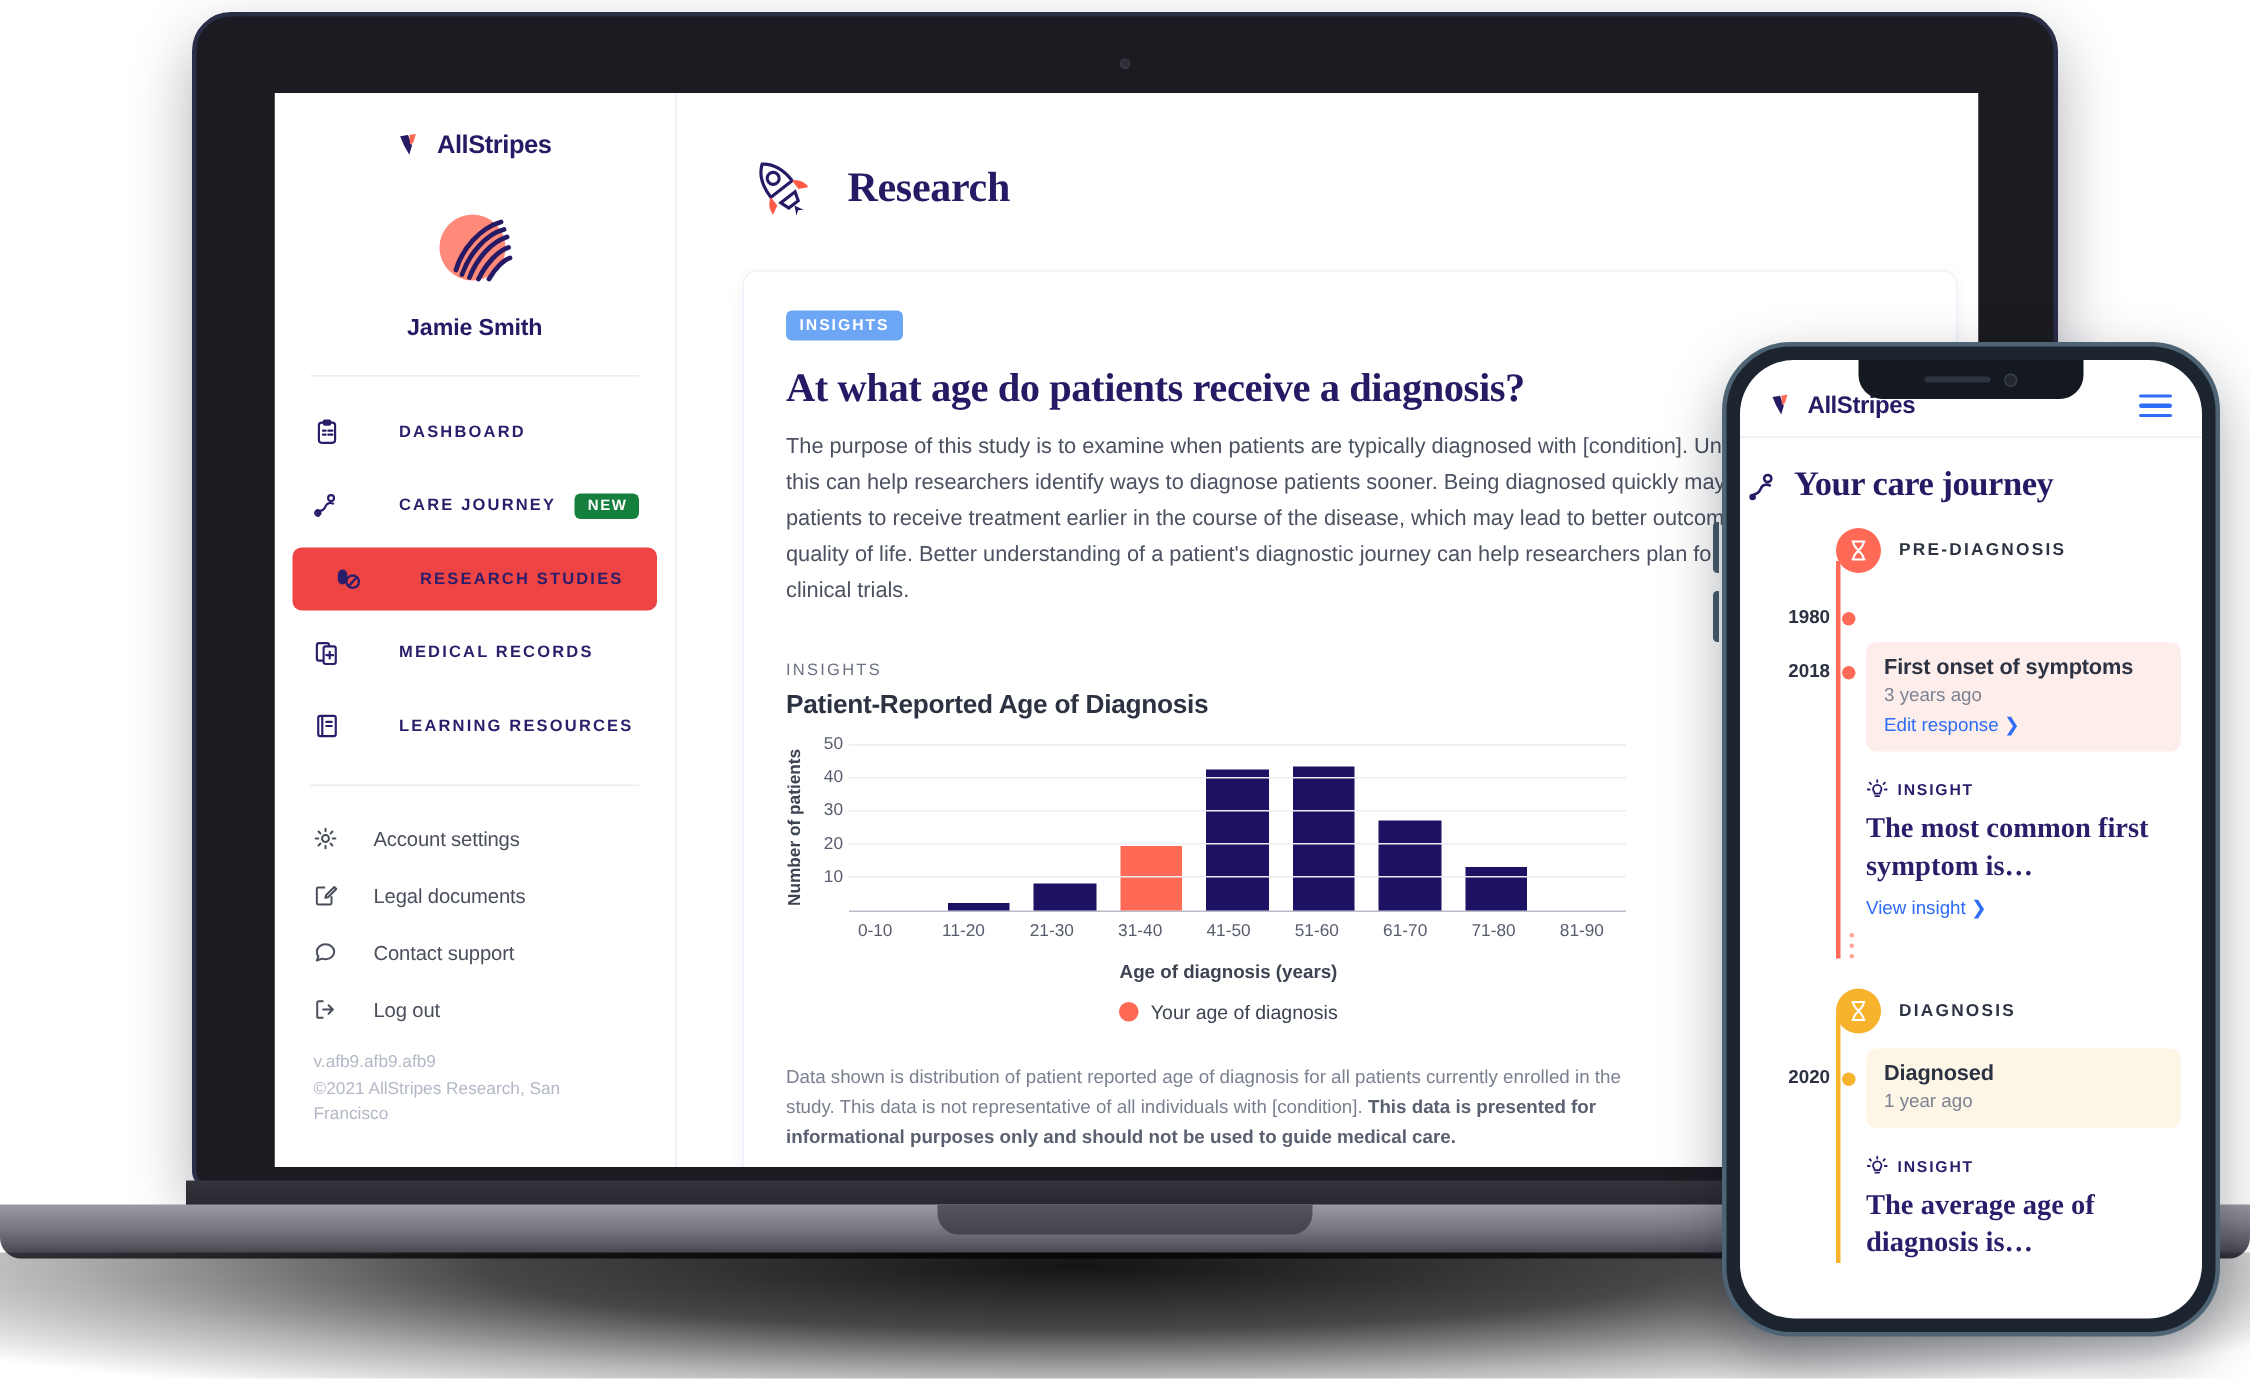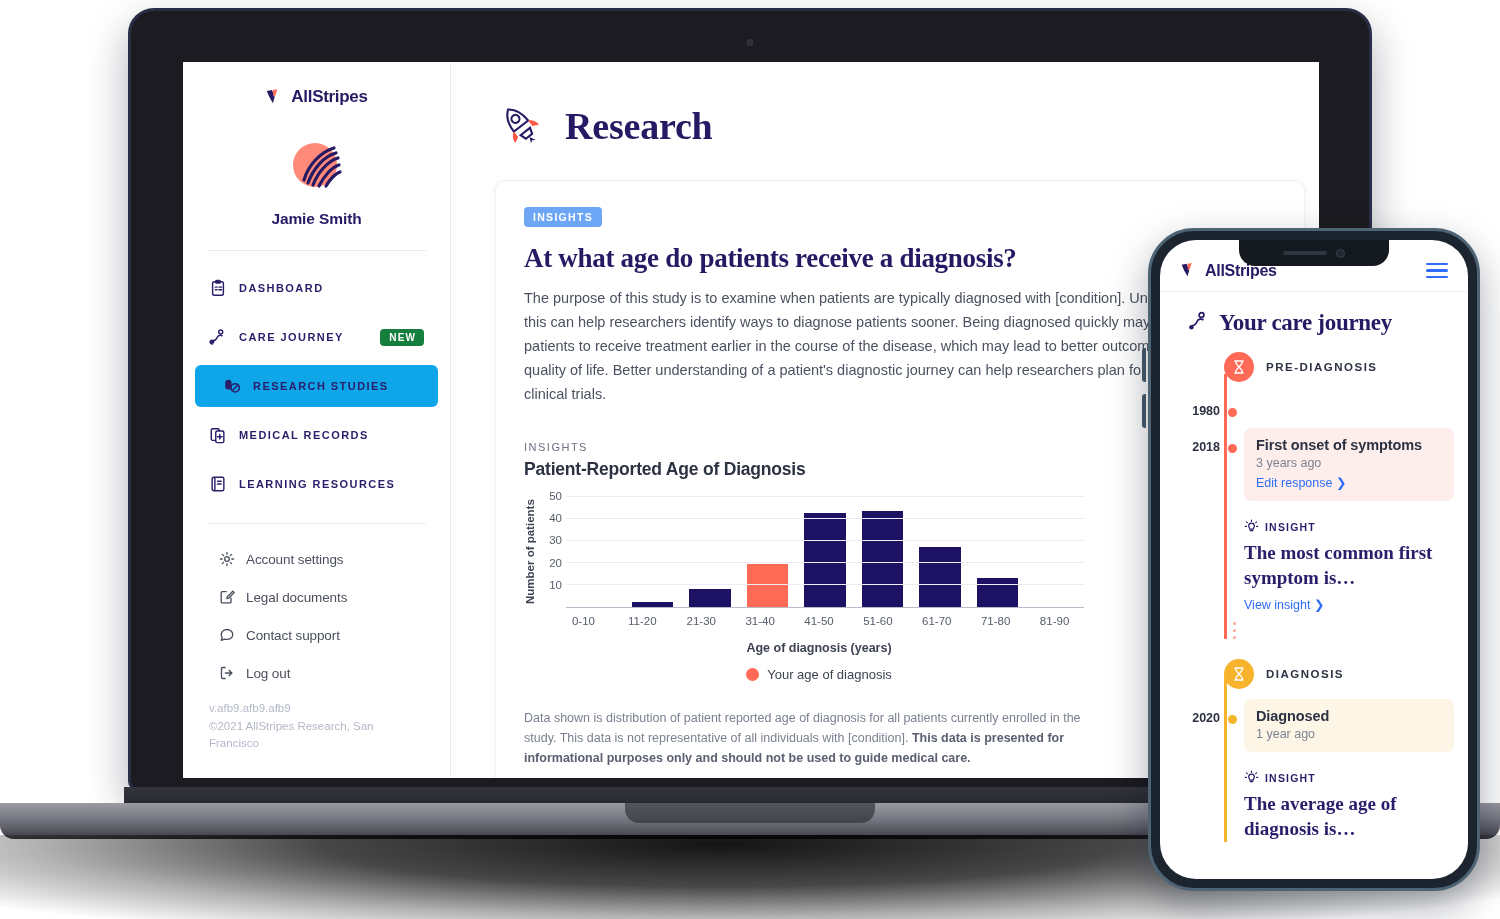--- a/index.html
+++ b/index.html
@@ -64,44 +64,44 @@
 
   .divider { height: 1px; background: #e9ecf4; margin: 22px 24px 0 24px; }
 
   .nav { margin-top: 16px; }
   .nav-item {
     display: flex; align-items: center; gap: 12px;
     height: 42px; margin: 0 12px; padding: 0 14px;
     border-radius: 6px; cursor: pointer;
   }
   .nav-item + .nav-item { margin-top: 7px; }
-  .nav-item.active { background: #0ea5e9; padding-left: 28px; }
+  .nav-item.active { background: #ef4444; padding-left: 28px; }
   .nav-ico { width: 18px; height: 18px; flex: 0 0 18px; display: block; }
-  .nav-label { font-size: 11px; font-weight: 700; letter-spacing: 1.45px; color: #2a1e6b; text-transform: uppercase; white-space: nowrap; }
+  .nav-label { font-size: 11px; font-weight: 700; letter-spacing: 1.45px; color: #2a1e6b; text-transform: uppercase; white-space: nowrap; margin-left: 27px; }
   .badge-new {
     margin-left: auto; background: #15803d; color: #fff;
     font-size: 10px; font-weight: 700; letter-spacing: 1.1px;
     padding: 3px 8px 3px 9px; border-radius: 4px;
   }
 
   .divider2 { height: 1px; background: #e9ecf4; margin: 18px 24px 0 24px; }
 
   .subnav { margin-top: 16px; }
-  .sub-item { display: flex; align-items: center; gap: 11px; height: 38px; padding: 0 36px; cursor: pointer; }
+  .sub-item { display: flex; align-items: center; gap: 24px; height: 38px; padding: 0 26px; cursor: pointer; }
   .sub-ico { width: 16px; height: 16px; flex: 0 0 16px; }
   .sub-label { font-size: 13.5px; color: #4a4f5c; letter-spacing: -0.1px; }
 
   .side-foot { margin-top: auto; padding: 0 26px 26px 26px; }
   .side-foot div { font-size: 11.5px; color: #b3b8c6; line-height: 1.5; }
 
   
   .main { flex: 1; height: 716px; padding: 38px 0 0 44px; overflow: hidden; }
   .page-head { display: flex; align-items: center; gap: 18px; }
   .rocket { width: 52px; height: 52px; flex: 0 0 52px; }
-  .page-title { font-family: "Liberation Serif", serif; font-size: 38px; font-weight: 700; color: #251a63; letter-spacing: -0.2px; }
+  .page-title { font-family: "Liberation Serif", serif; font-size: 28px; font-weight: 700; color: #251a63; letter-spacing: -0.2px; }
 
   .tabs { display: flex; gap: 28px; margin-top: 20px; }
   .tab { position: relative; font-size: 15.5px; font-weight: 700; color: #2f6df6; padding-bottom: 9px; cursor: pointer; letter-spacing: -0.1px; }
   .tab.active::after { content: ""; position: absolute; left: 0; right: 0; bottom: 0; height: 3px; background: #ff6a57; border-radius: 2px; }
 
   .card {
     margin-top: 28px; margin-right: 0;
     width: 810px; min-height: 520px;
     background: #fff; border: 1px solid #eef1f8; border-radius: 10px;
     box-shadow: 0 2px 10px rgba(40,50,90,0.05);
@@ -167,21 +167,21 @@
   .notch-speaker { width: 44px; height: 4px; border-radius: 3px; background: #2e3440; }
   .notch-cam { width: 9px; height: 9px; border-radius: 50%; background: #22272f; border: 1px solid #38404d; }
   .ph-btn { position: absolute; left: -6px; background: #3e5261; border-radius: 3px 0 0 3px; width: 4px; }
 
   .ph-topbar { height: 52px; padding: 0 20px; display: flex; align-items: center; justify-content: space-between; border-bottom: 1px solid #edeff5; padding-top: 10px; }
   .ph-brand { display: flex; align-items: center; gap: 5px; }
   .ph-brand-name { font-size: 16px; font-weight: 700; color: #251a63; letter-spacing: -0.3px; }
   .hamburger { display: flex; flex-direction: column; gap: 4px; cursor: pointer; }
   .hamburger span { display: block; width: 22px; height: 2.5px; background: #2f6df6; border-radius: 2px; }
 
-  .ph-title { display: flex; align-items: flex-start; gap: 10px; padding: 18px 20px 0 27px; }
+  .ph-title { display: flex; align-items: flex-end; gap: 10px; padding: 18px 20px 0 4px; }
   .ph-title-ico { width: 22px; height: 22px; flex: 0 0 22px; }
   .ph-title-text { font-family: "Liberation Serif", serif; font-size: 23px; font-weight: 700; color: #251a63; letter-spacing: -0.3px; }
 
   .timeline { position: relative; padding: 16px 14px 0 14px; }
   .tl-line { position: absolute; left: 64px; top: 38px; bottom: 0; width: 2.5px; background: #ff6a57; }
   .tl-line.amber { background: #f7b32b; }
   .tl-head { display: flex; align-items: center; gap: 12px; margin-left: 50px; }
   .tl-node {
     width: 30px; height: 30px; border-radius: 50%; background: #ff6a57;
     display: flex; align-items: center; justify-content: center; flex: 0 0 30px; z-index: 2;

